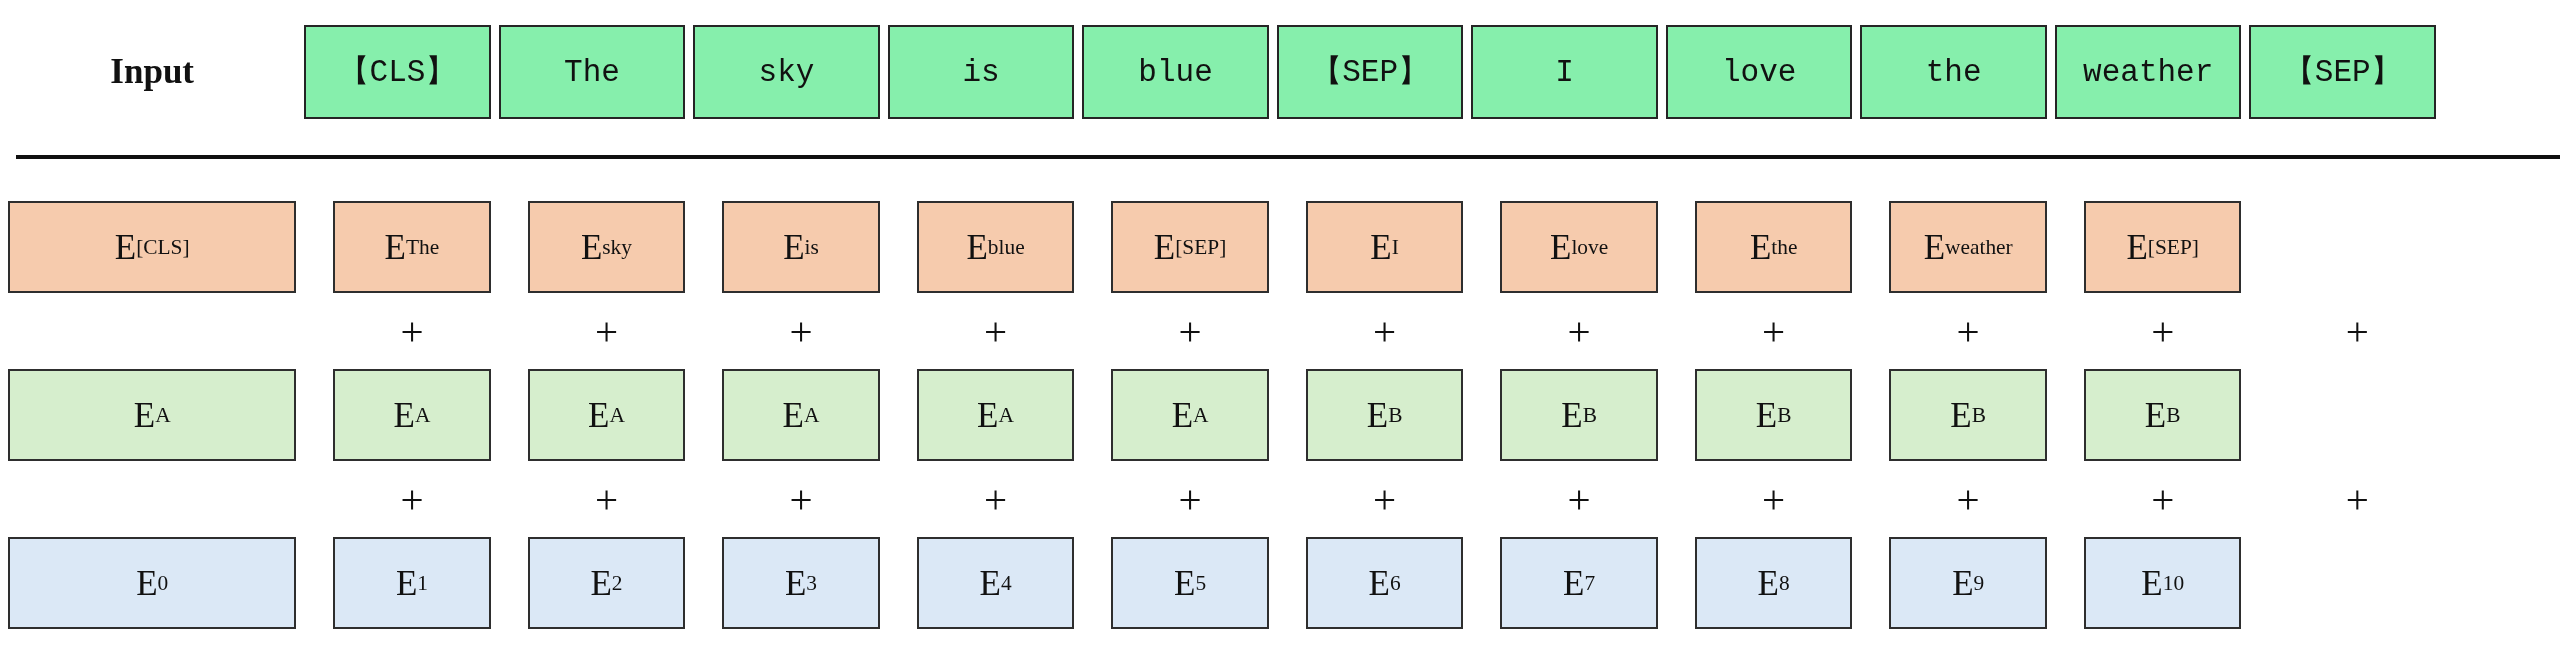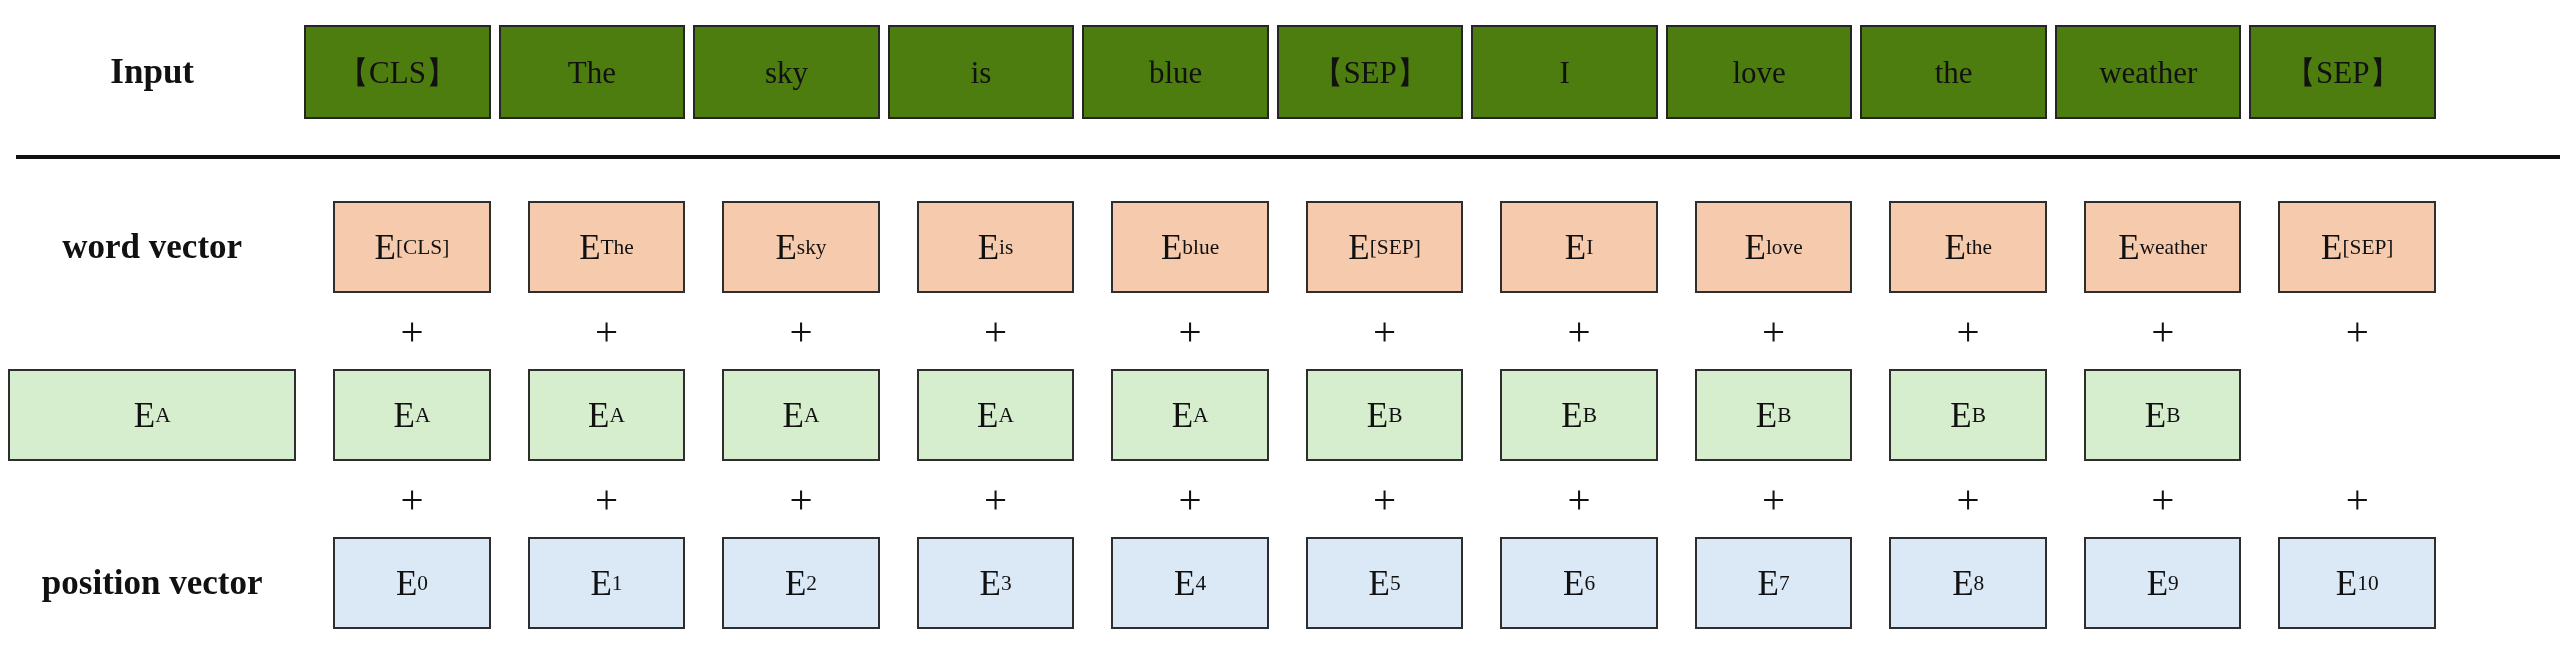--- a/index.html
+++ b/index.html
@@ -16,21 +16,21 @@
   .row-plus-a{height:76px;}
   .row-text{height:92px;}
   .row-plus-b{height:76px;}
   .row-pos{height:92px;}
 
   .row-label{font-weight:bold;font-size:35px;text-align:center;line-height:1.05;}
 
   .cell{height:100%;display:flex;align-items:center;justify-content:center;}
   .box{width:100%;height:100%;box-sizing:border-box;border:2.5px solid #2e2e2e;
        display:flex;align-items:center;justify-content:center;line-height:1;}
-  .input-box{background:#4d7c0f;border-color:#252525;font-size:31px;}
+  .input-box{background:#86efac;border-color:#252525;font-size:31px;font-family:Liberation Mono, monospace;}
   .word-box{background:#f6cbad;}
   .text-box{background:#d6eecd;}
   .pos-box{background:#dbe8f6;}
 
   .ebase{font-size:35px;line-height:1;}
   .esub{font-size:21.4px;line-height:0;vertical-align:-0.45em;}
 
   .plus{width:100%;text-align:center;font-size:41px;line-height:1;}
 </style>
 </head>
@@ -71,21 +71,20 @@
         <div class="box input-box">weather</div>
       </div>
     <div class="cell">
         <div class="box input-box">【SEP】</div>
       </div>
   </div>
 
   <div class="sep-line"></div>
 
   <div class="row row-word">
-    <div class="row-label">word vector</div>
     <div class="cell">
         <div class="box word-box">
           <span class="ebase">E</span>
           <sub class="esub">[CLS]</sub>
         </div>
       </div>
     <div class="cell">
         <div class="box word-box">
           <span class="ebase">E</span>
           <sub class="esub">The</sub>
@@ -240,21 +239,20 @@
     <div class="plus">+</div>
     <div class="plus">+</div>
     <div class="plus">+</div>
     <div class="plus">+</div>
     <div class="plus">+</div>
     <div class="plus">+</div>
     <div class="plus">+</div>
   </div>
 
   <div class="row row-pos">
-    <div class="row-label">position vector</div>
     <div class="cell">
         <div class="box pos-box">
           <span class="ebase">E</span>
           <sub class="esub">0</sub>
         </div>
       </div>
     <div class="cell">
         <div class="box pos-box">
           <span class="ebase">E</span>
           <sub class="esub">1</sub>

